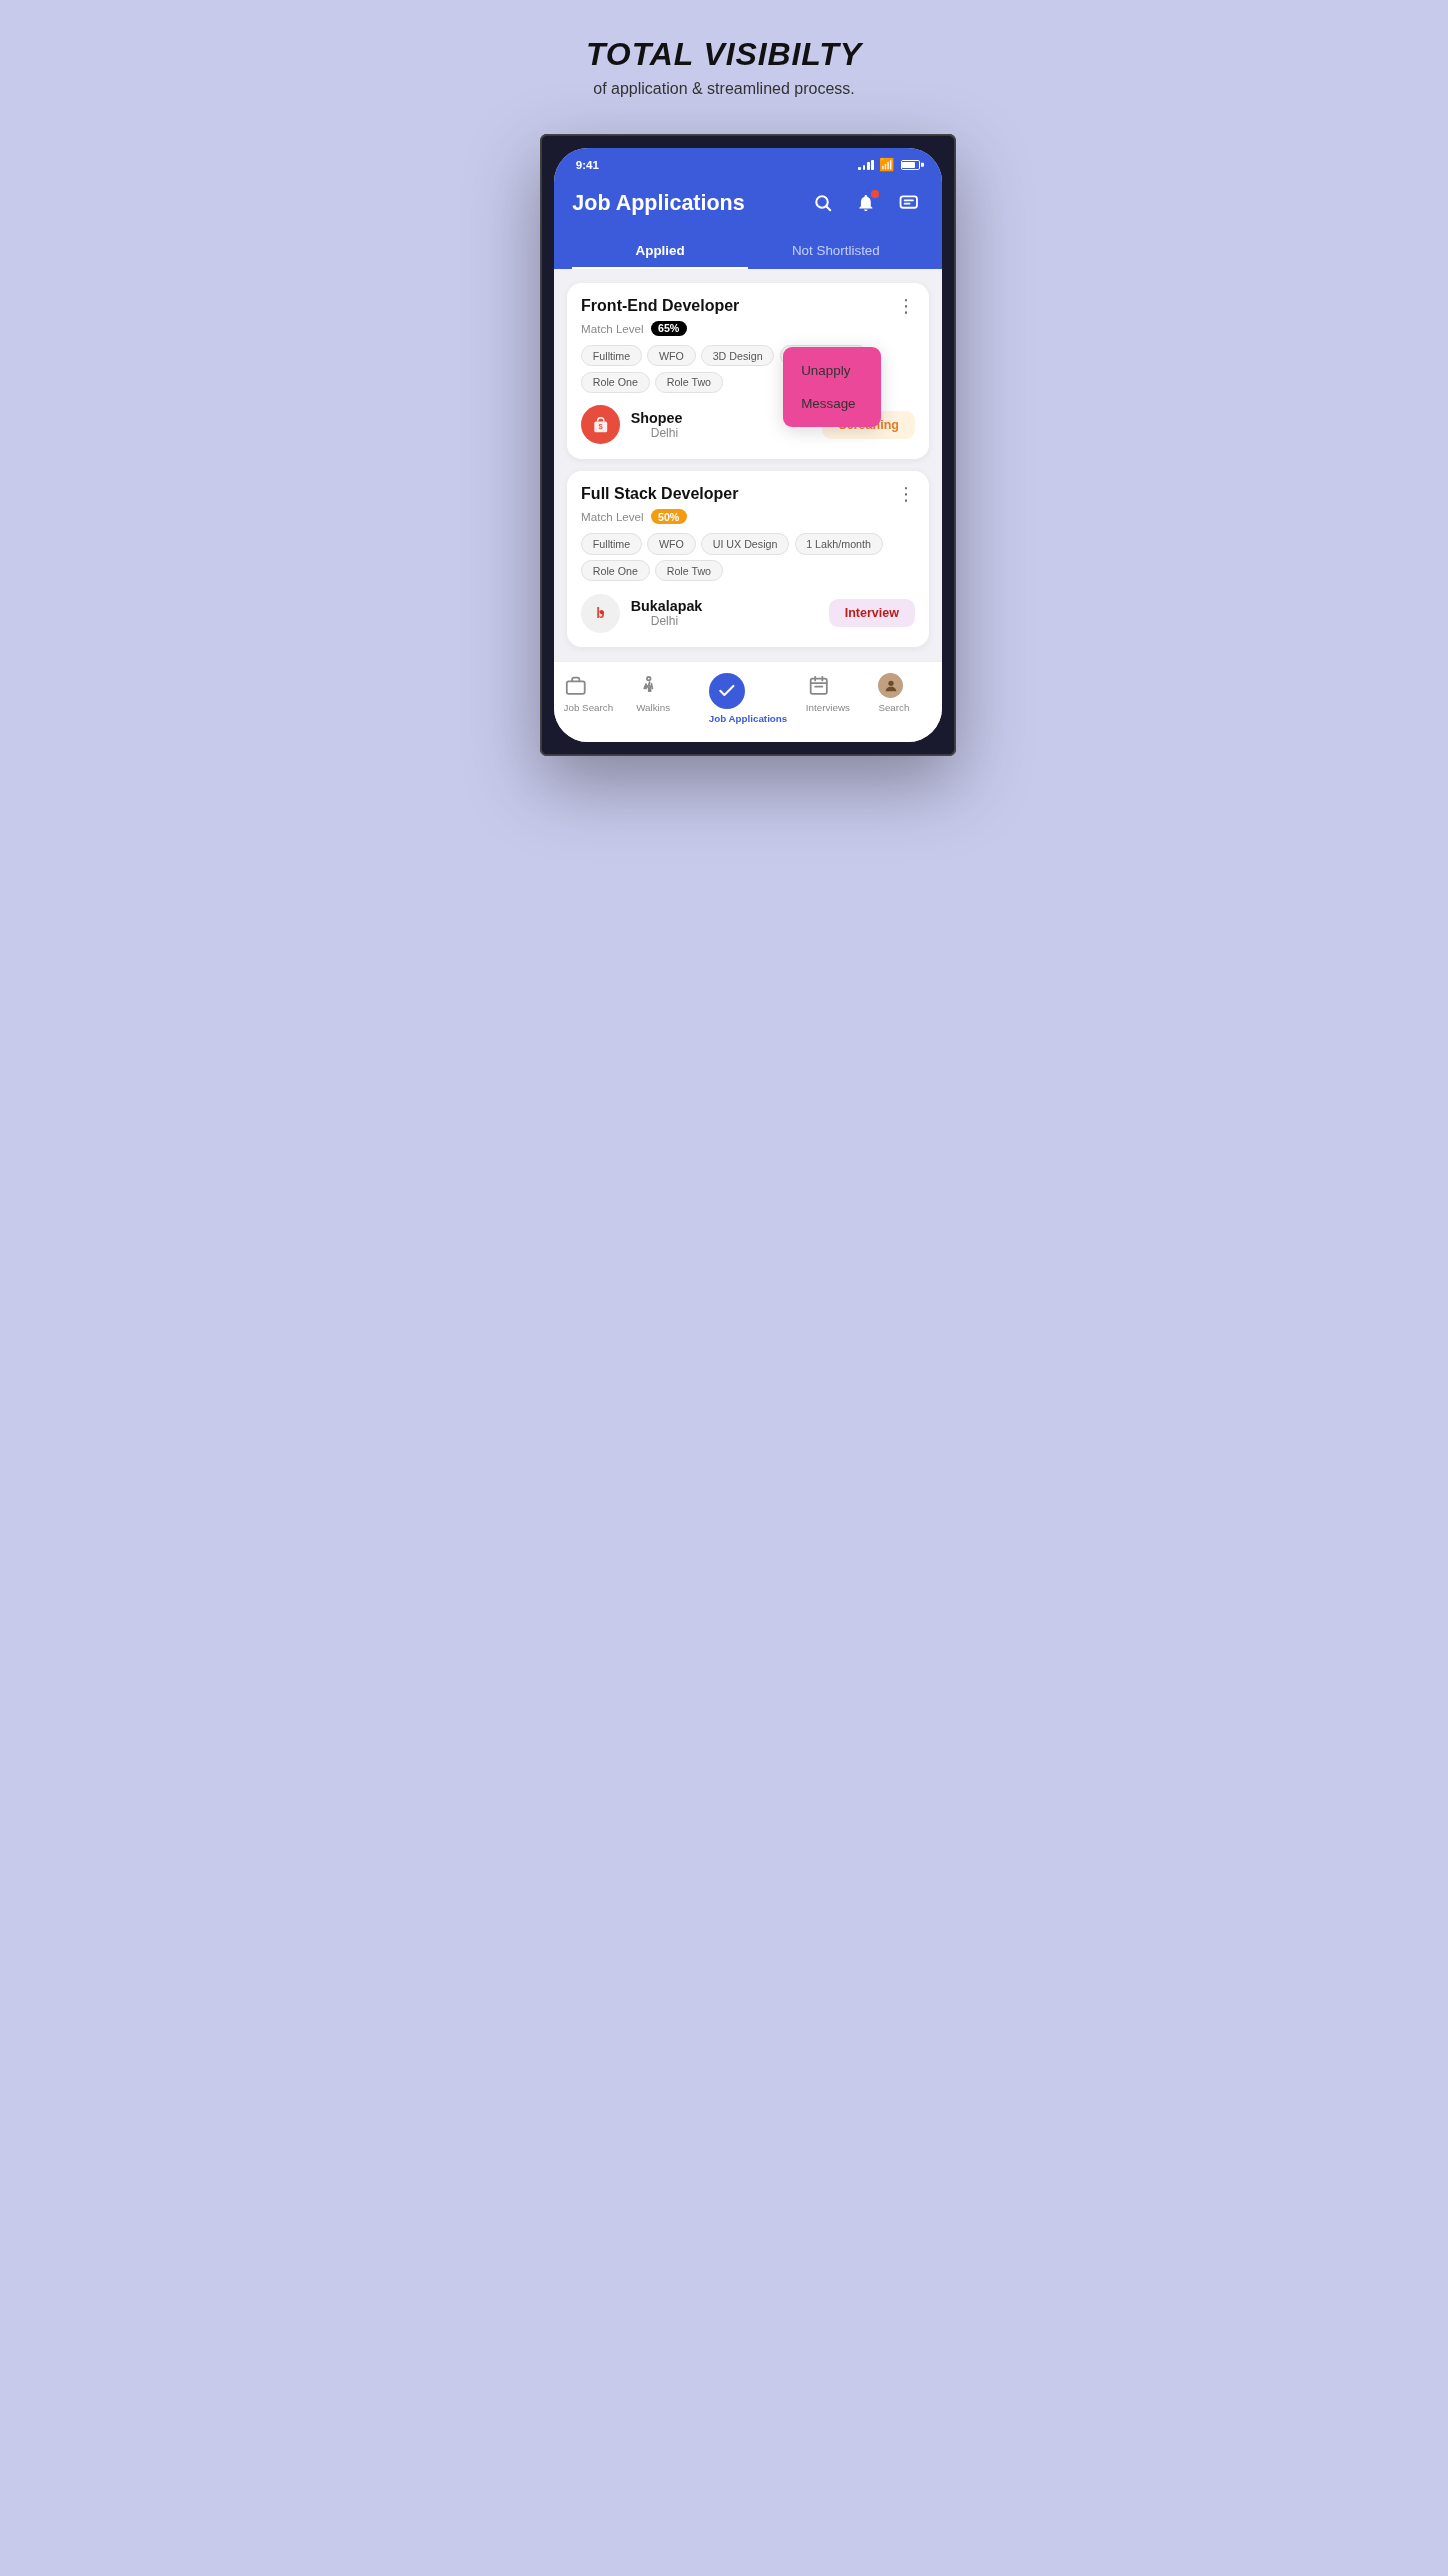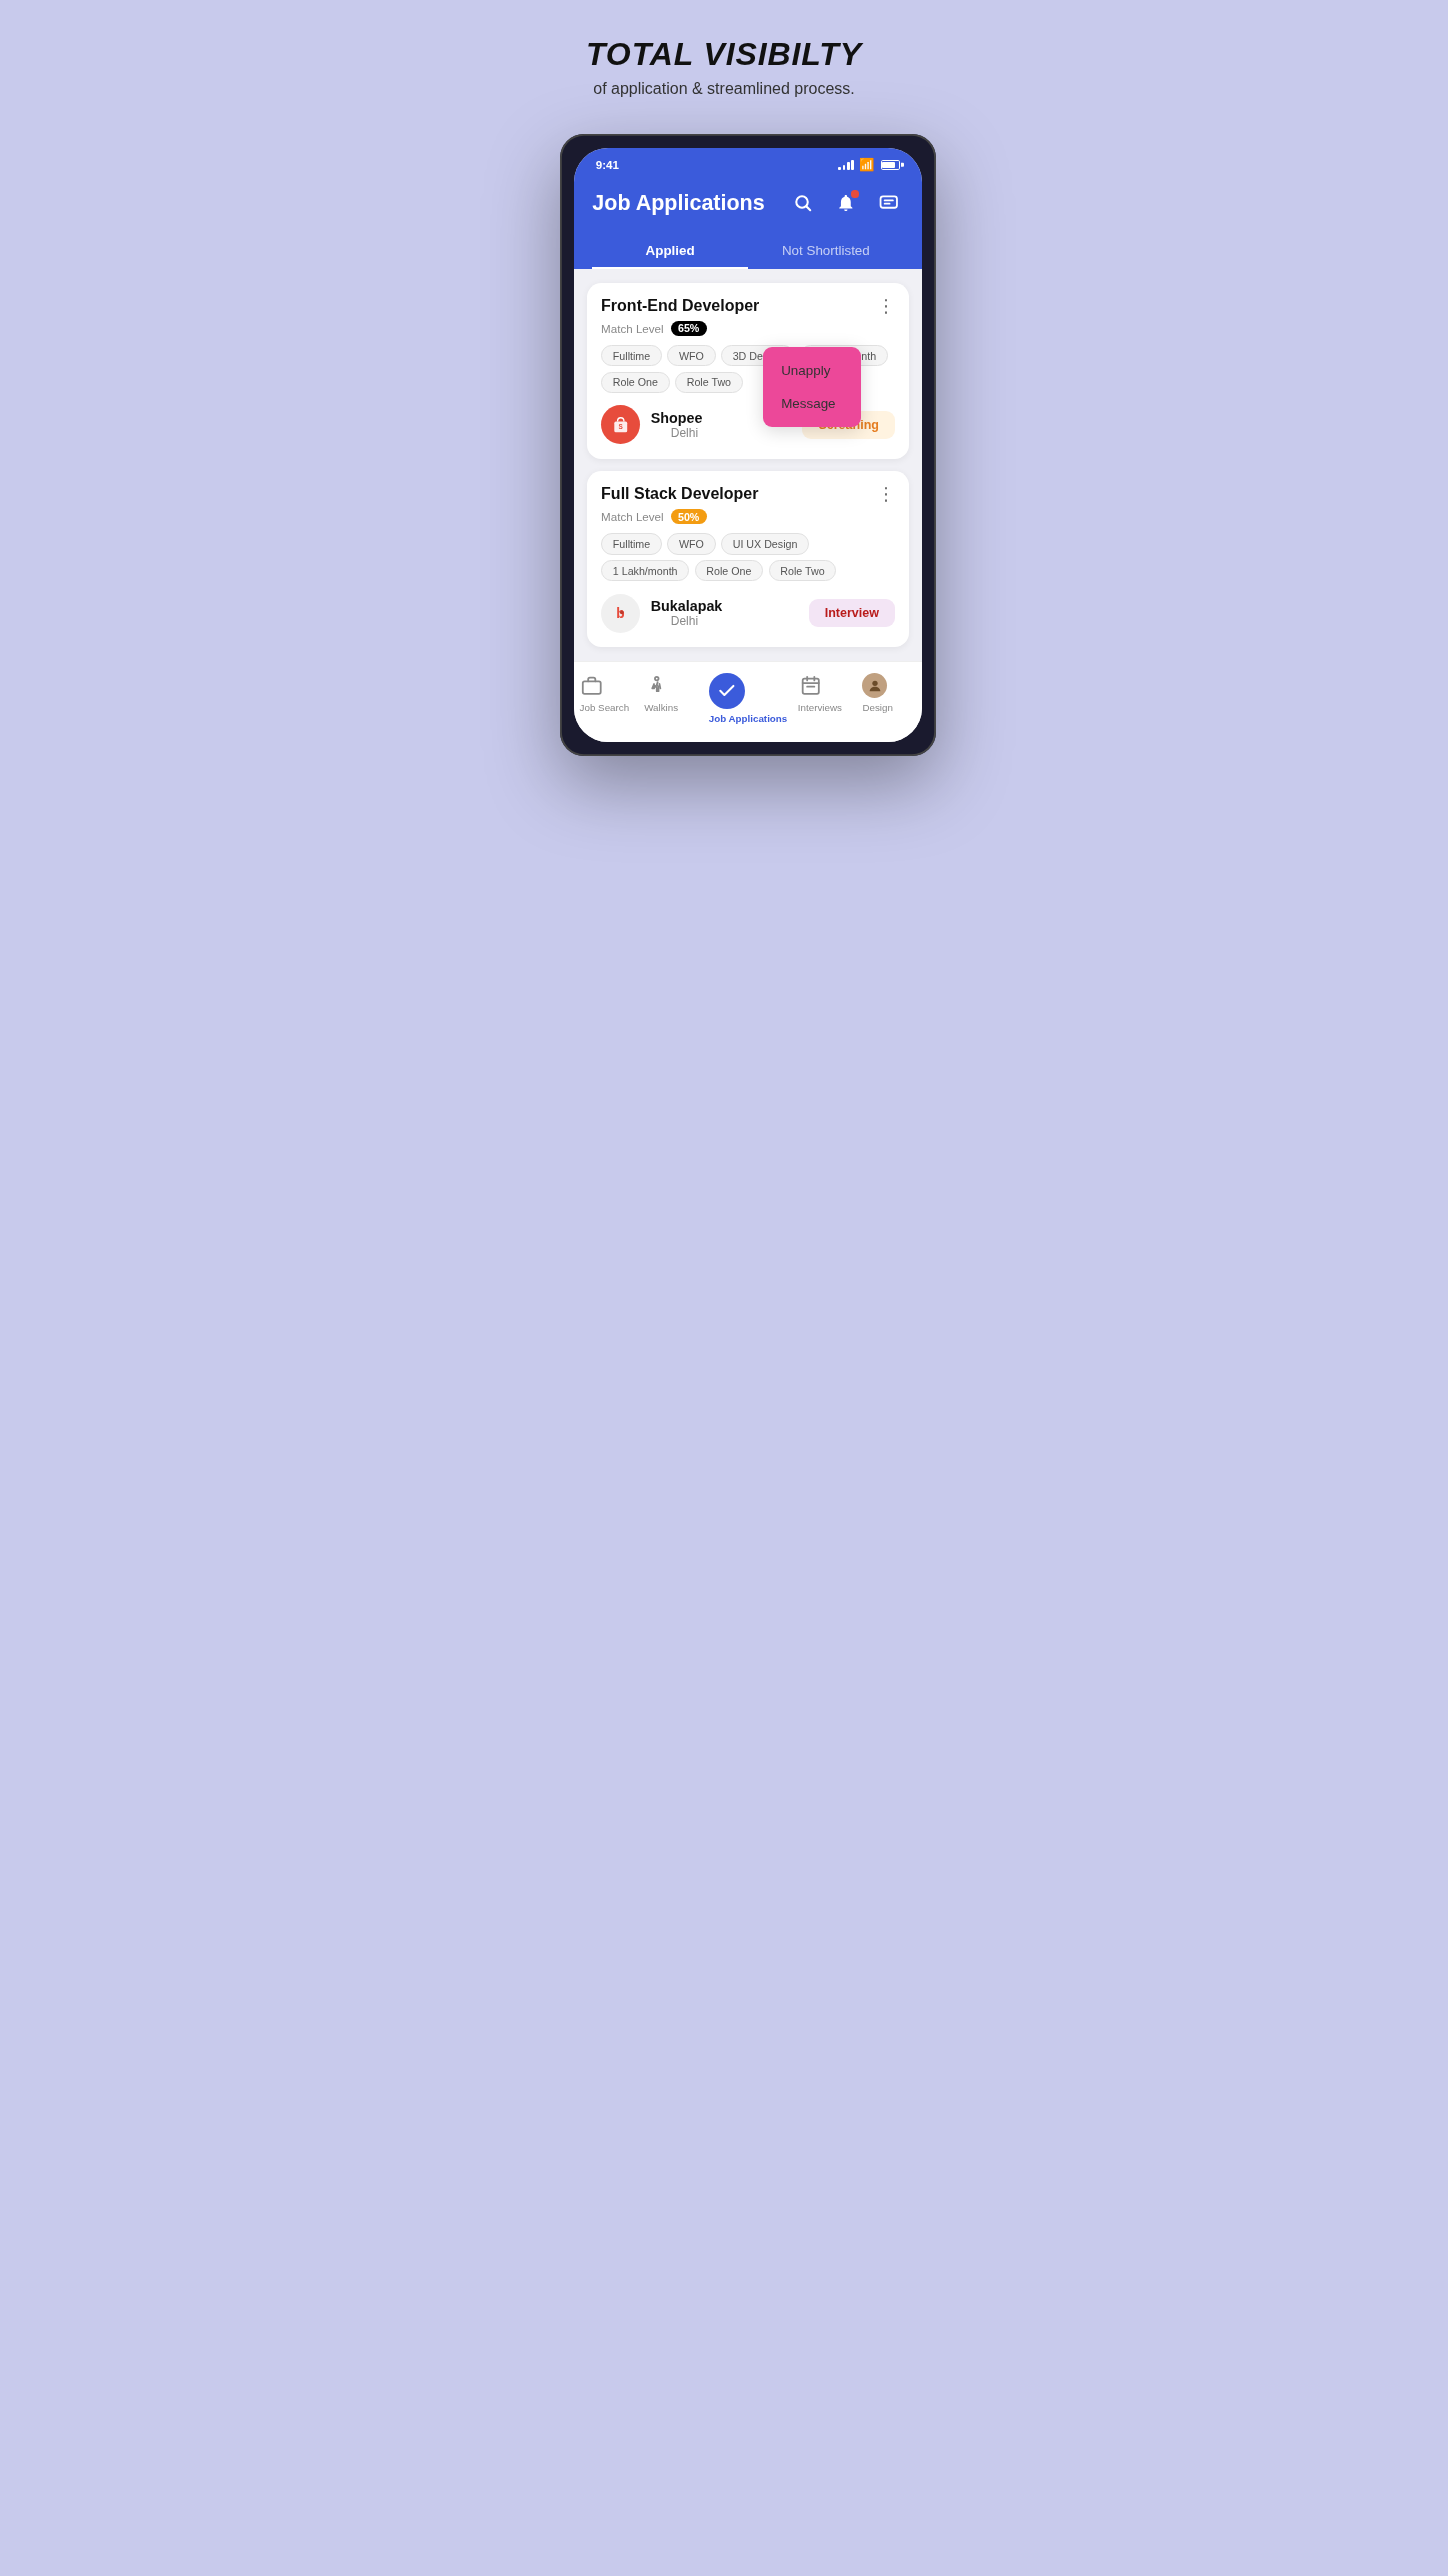--- a/index.html
+++ b/index.html
@@ -23,23 +23,23 @@
       font-style: italic;
     }
     .page-subtitle {
       font-size: 16px;
       color: #333;
       margin-bottom: 36px;
       text-align: center;
     }
     
     .phone {
-      width: 376px;
+      width: 416px;
       background: #1a1a2e;
-      border-radius: 24px;
+      border-radius: 7px;
       padding: 14.3px;
       box-shadow: 0 27px 72px rgba(0,0,0,0.35), inset 0 0 0 1.8px #444;
       position: relative;
       margin-left: 48px;
     }
     .phone-inner {
       background: #f0f0f5;
       border-radius: 34px;
       overflow: hidden;
       position: relative;
@@ -526,19 +526,19 @@
 
       <div class="nav-item">
         <div class="nav-icon">
           <div class="avatar-circle">
             <svg width="16" height="16" viewBox="0 0 24 24" fill="#6b4c2a">
               <circle cx="12" cy="8" r="4"></circle>
               <path d="M4 20c0-4 3.6-7 8-7s8 3 8 7"></path>
             </svg>
           </div>
         </div>
-        <span class="nav-label">Design</span>
+        <span class="nav-label">Search</span>
       </div>
 
     </div>
   </div>
 </div>
 
 
 </body></html>

